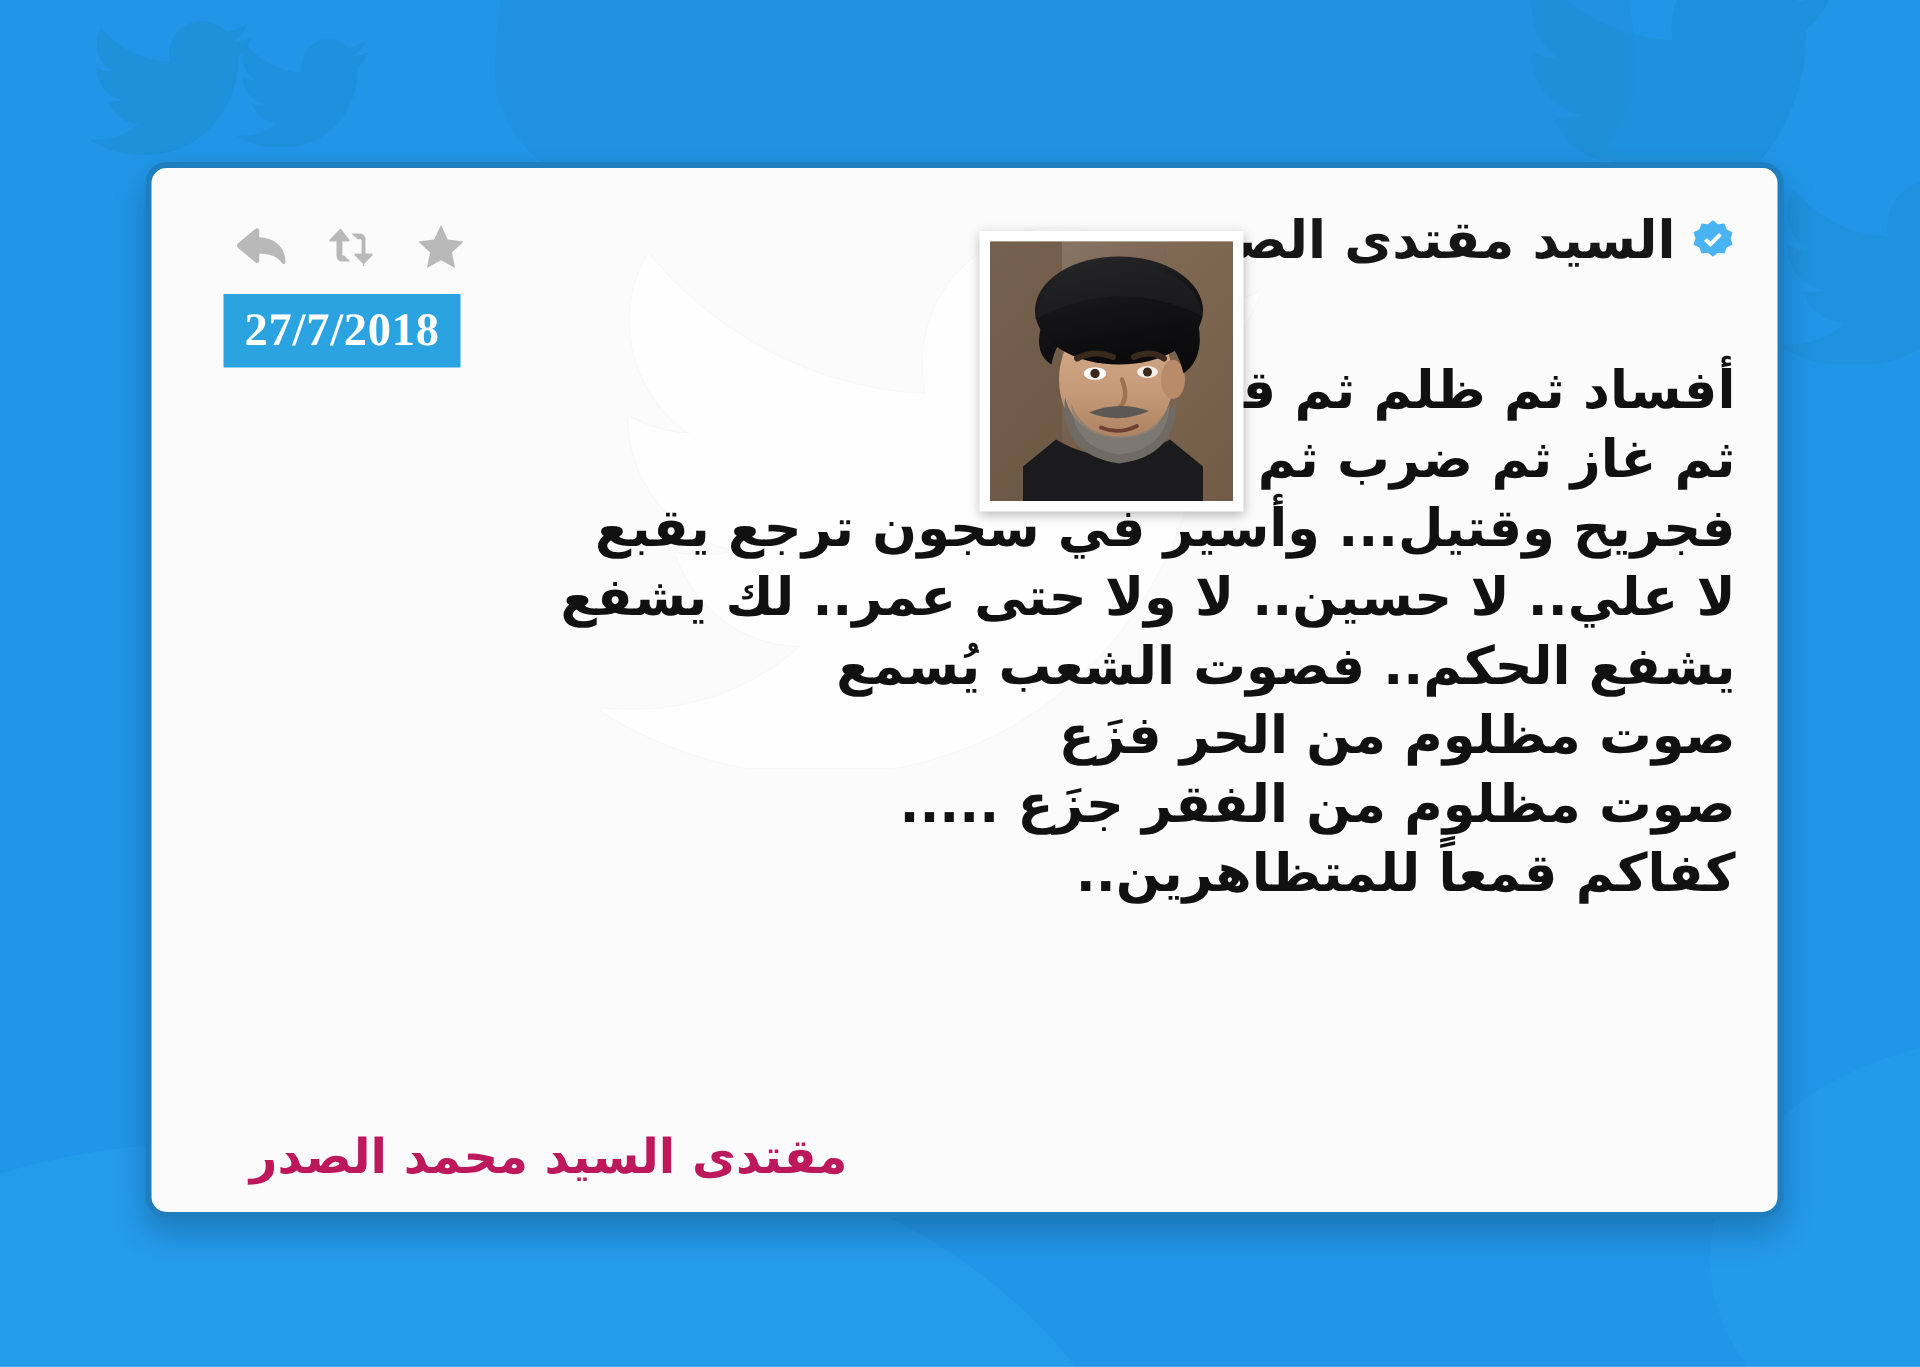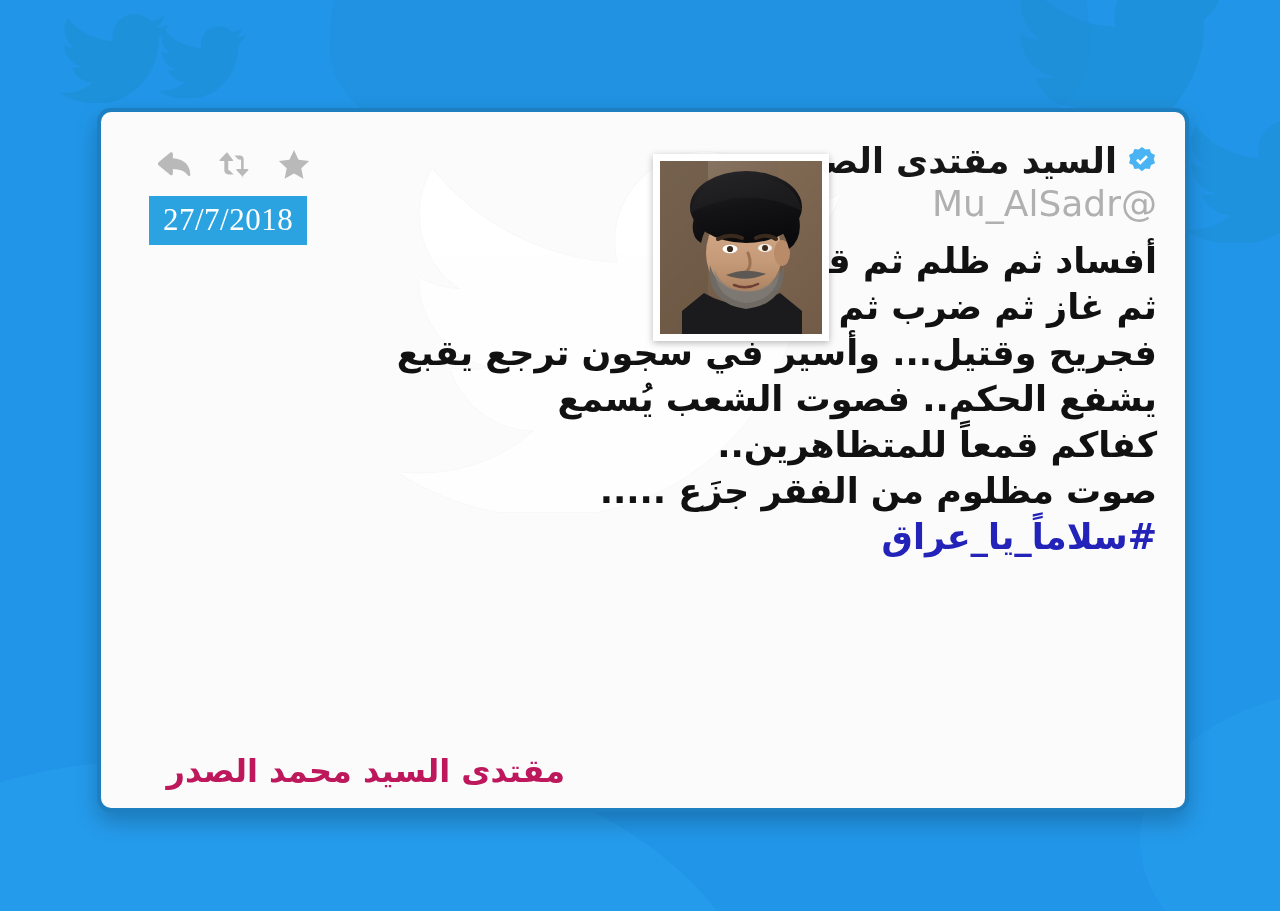--- a/index.html
+++ b/index.html
@@ -104,21 +104,21 @@
   .act-icon { width: 34px; height: 30px; fill: #b9b9b9; display:block; }
 
   
   .date-badge {
     position: absolute;
     left: 48px;
     top: 84px;
     background: #2ba3e0;
     color: #ffffff;
     font-family: "Liberation Serif", "DejaVu Serif", serif;
-    font-weight: normal;
+    font-weight: bold;
     font-size: 31px;
     line-height: 1;
     padding: 8px 14px 10px 14px;
     letter-spacing: .5px;
     direction: ltr;
     white-space: nowrap;
   }
 
   
   .avatar-frame {
@@ -304,28 +304,28 @@
     </div>
 
     <div class="identity">
       <div class="display-name">
         <svg class="verified-badge" viewBox="0 0 24 24">
           <path fill="#4ab3f4" d="M12 .7l2.7 2.1 3.4-.4 1.2 3.2 3.1 1.5-1 3.3 1 3.3-3.1 1.5-1.2 3.2-3.4-.4L12 20.1l-2.7-2.1-3.4.4-1.2-3.2L1.6 13.7l1-3.3-1-3.3 3.1-1.5L5.9 2.4l3.4.4z"></path>
           <path fill="#ffffff" d="M10.6 14.9L7.2 11.6l1.5-1.5 1.9 1.9 4.6-4.6 1.5 1.5z"></path>
         </svg>
         <span>السيد مقتدى الصدر</span>
       </div>
-      <div class="handle">Mu_AlSadr@</div>
     </div>
 
     <div class="tweet-body">
       <div class="tweet-line">أفساد ثم ظلم ثم قمع</div>
       <div class="tweet-line">ثم غاز ثم ضرب ثم يتبع</div>
       <div class="tweet-line">فجريح وقتيل... وأسير في سجون ترجع يقبع</div>
+      <div class="tweet-line">لا علي.. لا حسين.. لا ولا حتى عمر.. لك يشفع</div>
       <div class="tweet-line">يشفع الحكم.. فصوت الشعب يُسمع</div>
+      <div class="tweet-line">صوت مظلوم من الحر فزَع</div>
+      <div class="tweet-line">صوت مظلوم من الفقر جزَع .....</div>
       <div class="tweet-line">كفاكم قمعاً للمتظاهرين..</div>
-      <div class="tweet-line">صوت مظلوم من الفقر جزَع .....</div>
-      <div class="tweet-line hashtag">#سلاماً_يا_عراق</div>
     </div>
 
     <div class="signature">مقتدى السيد محمد الصدر</div>
   </div>
 </div>
 
 </body></html>

